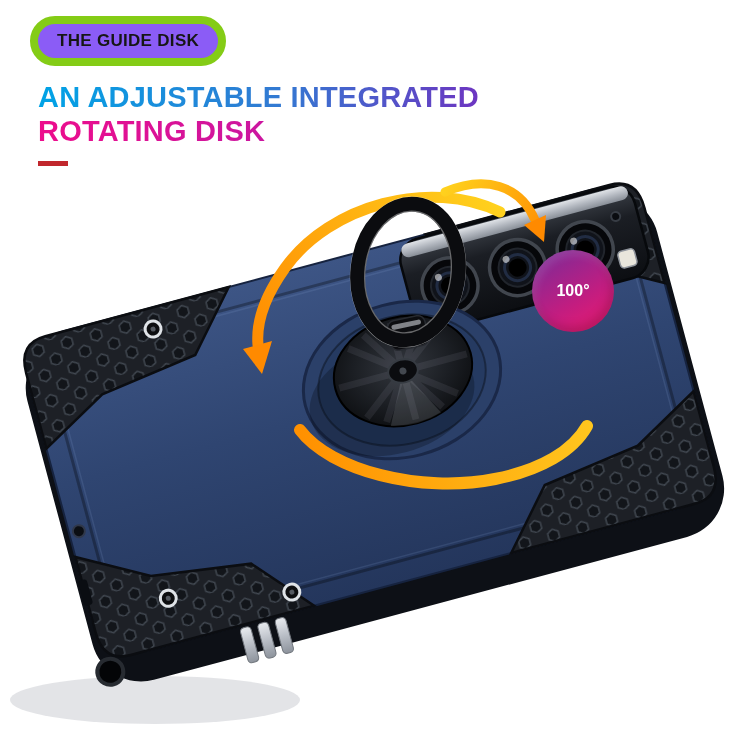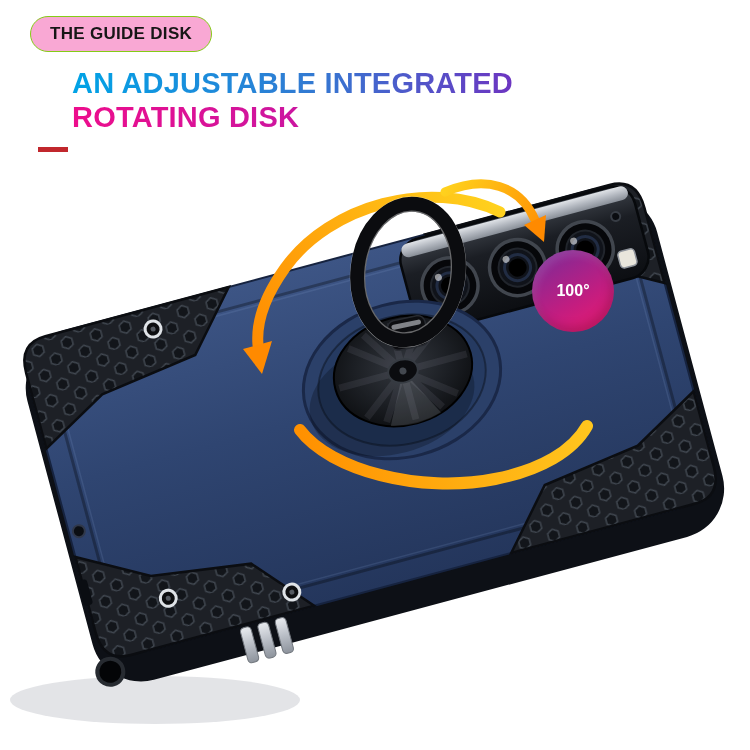--- a/index.html
+++ b/index.html
@@ -3,24 +3,24 @@
 <meta charset="utf-8">
 <style>
   html,body{margin:0;padding:0;}
   body{
     width:750px;height:750px;background:#ffffff;overflow:hidden;
     font-family:"Liberation Sans",sans-serif;
   }
   .page{position:relative;width:750px;height:750px;}
   .stage-svg{position:absolute;left:0;top:0;z-index:1;}
   .header{position:absolute;left:30px;top:16px;z-index:2;}
-  .pill{display:inline-block;border:1px solid #84cc16;border-radius:999px;padding:7px 19px;background:#f9a8d4;}
+  .pill{display:inline-block;border:8px solid #84cc16;border-radius:999px;padding:7px 19px;background:#8b5cf6;}
   .pill span{font-size:17px;font-weight:bold;color:#161616;letter-spacing:.3px;}
   .title{margin:14px 0 0 8px;font-size:29px;line-height:34px;font-weight:bold;letter-spacing:.2px;}
-  .title span{display:block;width:max-content;-webkit-background-clip:text;background-clip:text;color:transparent;margin-left:34px;}
+  .title span{display:block;width:max-content;-webkit-background-clip:text;background-clip:text;color:transparent;}
   .l1{background-image:linear-gradient(90deg,#00a3e6 0%,#3379d2 55%,#6d35c1 100%);}
   .l2{background-image:linear-gradient(90deg,#ec0f8e 0%,#a427ae 55%,#5b3dc6 100%);}
   .l3{background-image:linear-gradient(90deg,#ed0d8c 0%,#cb16a0 100%);}
   .dash{width:30px;height:5px;background:#c1272d;margin:13px 0 0 8px;}
   .callout{
     position:absolute;z-index:3;width:82px;height:82px;border-radius:50%;
     display:flex;align-items:center;justify-content:center;
     font-size:16px;font-weight:bold;color:#ffffff;
     background:linear-gradient(150deg,#7b2b98 5%,#c21d80 60%,#f01a6e 100%);
     box-shadow:inset -3px -5px 10px rgba(0,0,0,0.18), inset 3px 5px 9px rgba(255,255,255,0.12);

